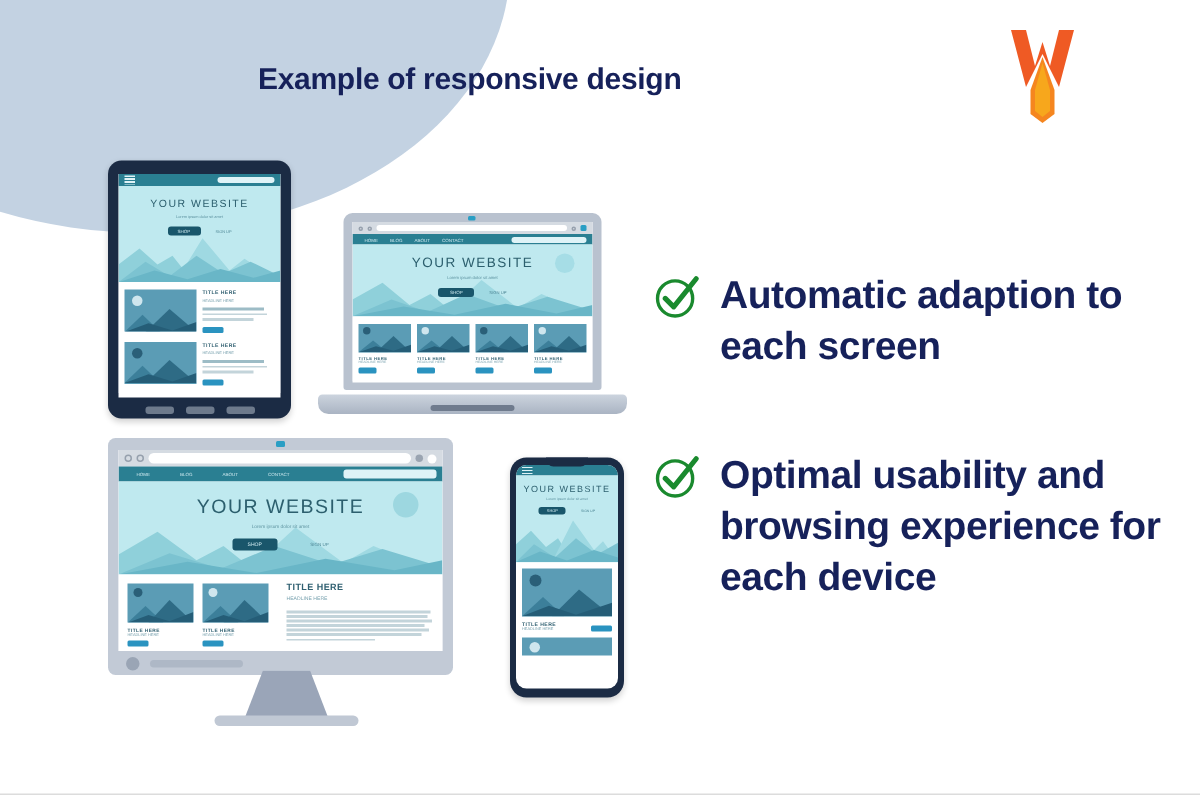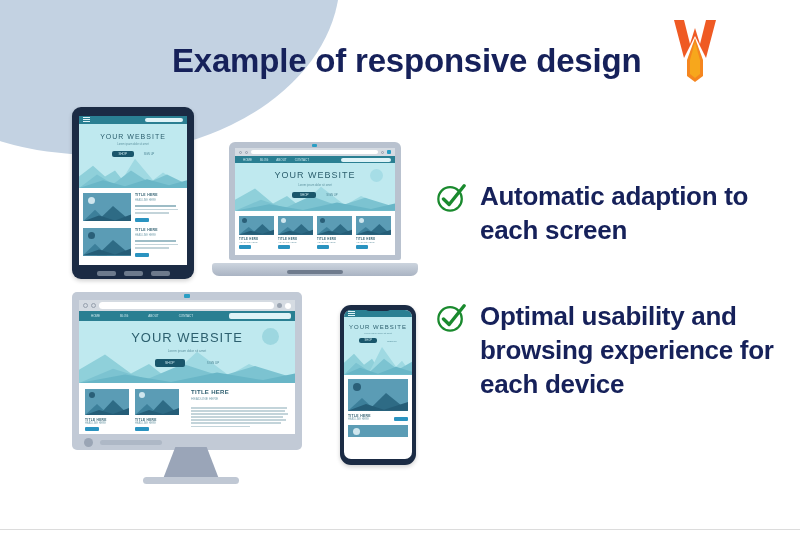--- a/index.html
+++ b/index.html
@@ -26,21 +26,21 @@
     position: absolute;
     left: 0; right: 0; bottom: 8px;
     height: 1px;
     background: #dcdcdc;
   }
 
   
   .title {
     position: absolute;
     left: 172px; top: 42px;
-    font-size: 33px;
+    font-size: 20px;
     font-weight: bold;
     color: #16215a;
     letter-spacing: -0.2px;
     white-space: nowrap;
   }
 
   
   .logo {
     position: absolute;
     left: 672px; top: 16px;

